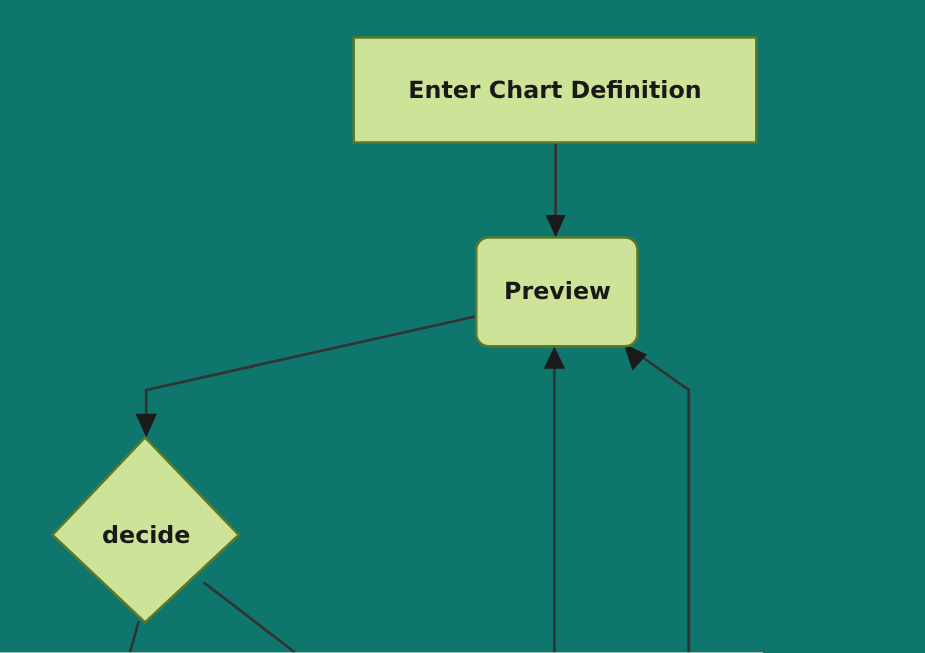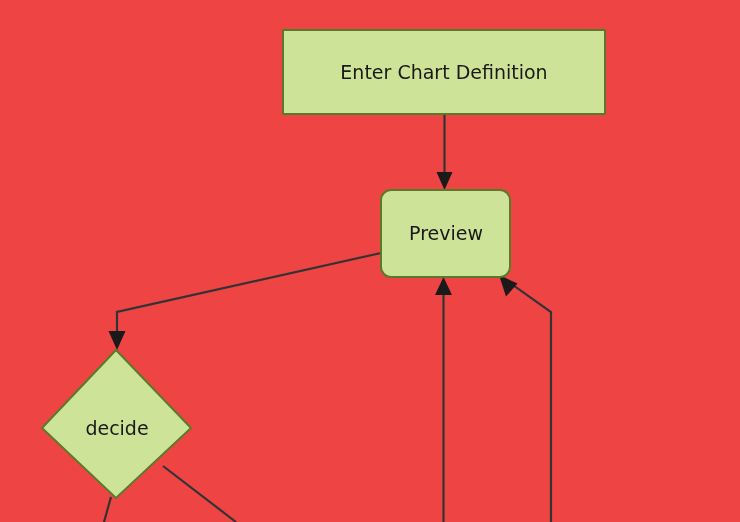--- a/index.html
+++ b/index.html
@@ -11,21 +11,22 @@
   body {
     width: 740px;
     height: 522px;
     overflow: hidden;
     font-family: "DejaVu Sans", "Liberation Sans", sans-serif;
   }
   #diagram-root {
     position: relative;
     width: 740px;
     height: 522px;
-    background: #ef4444;
+    background: #0f766e;
+    font-weight: bold;
   }
   #flow-svg {
     position: absolute;
     top: 0;
     left: 0;
     width: 740px;
     height: 522px;
     display: block;
   }
   .node-shape {

